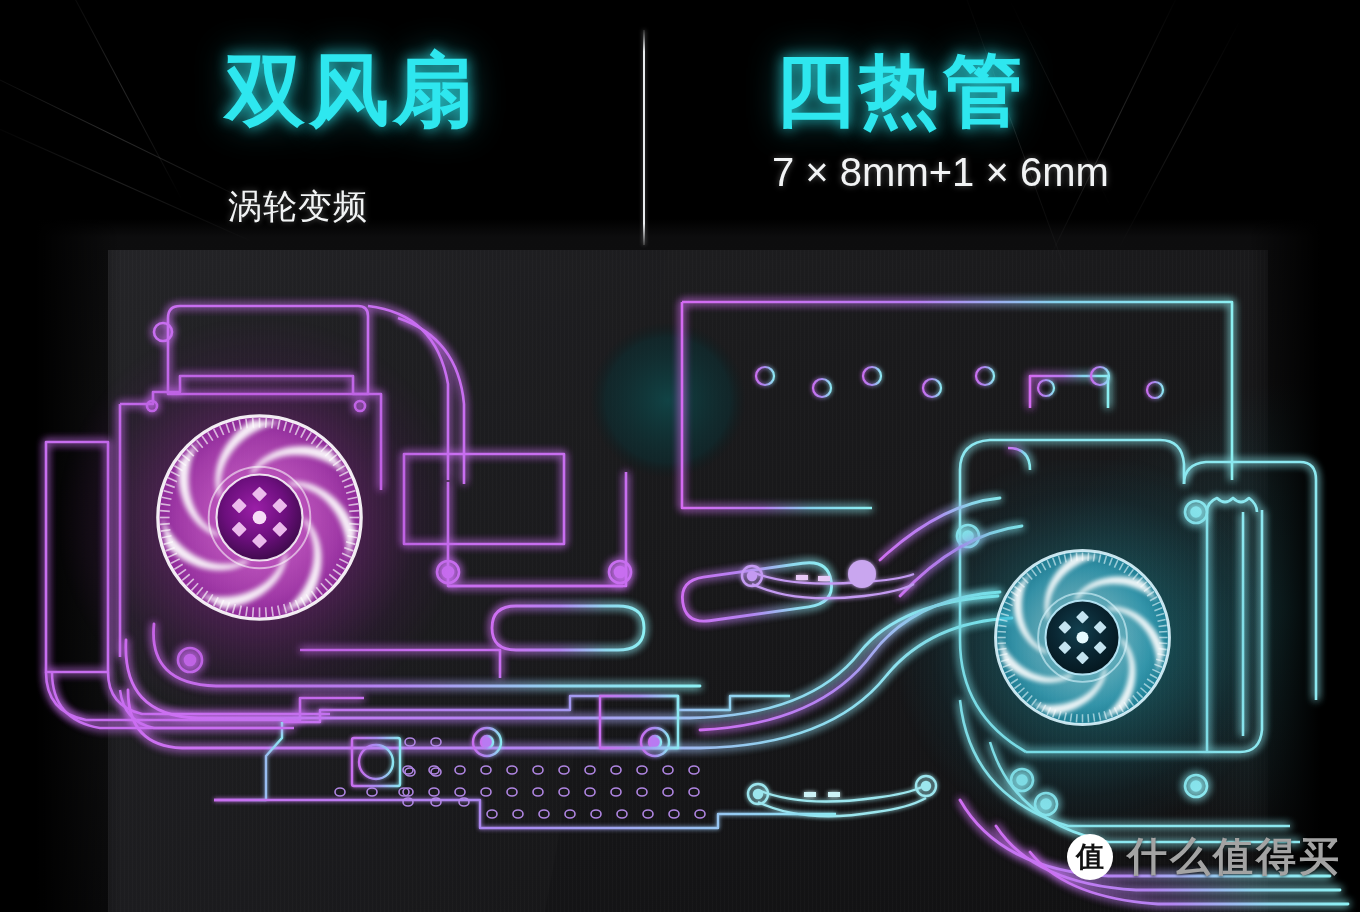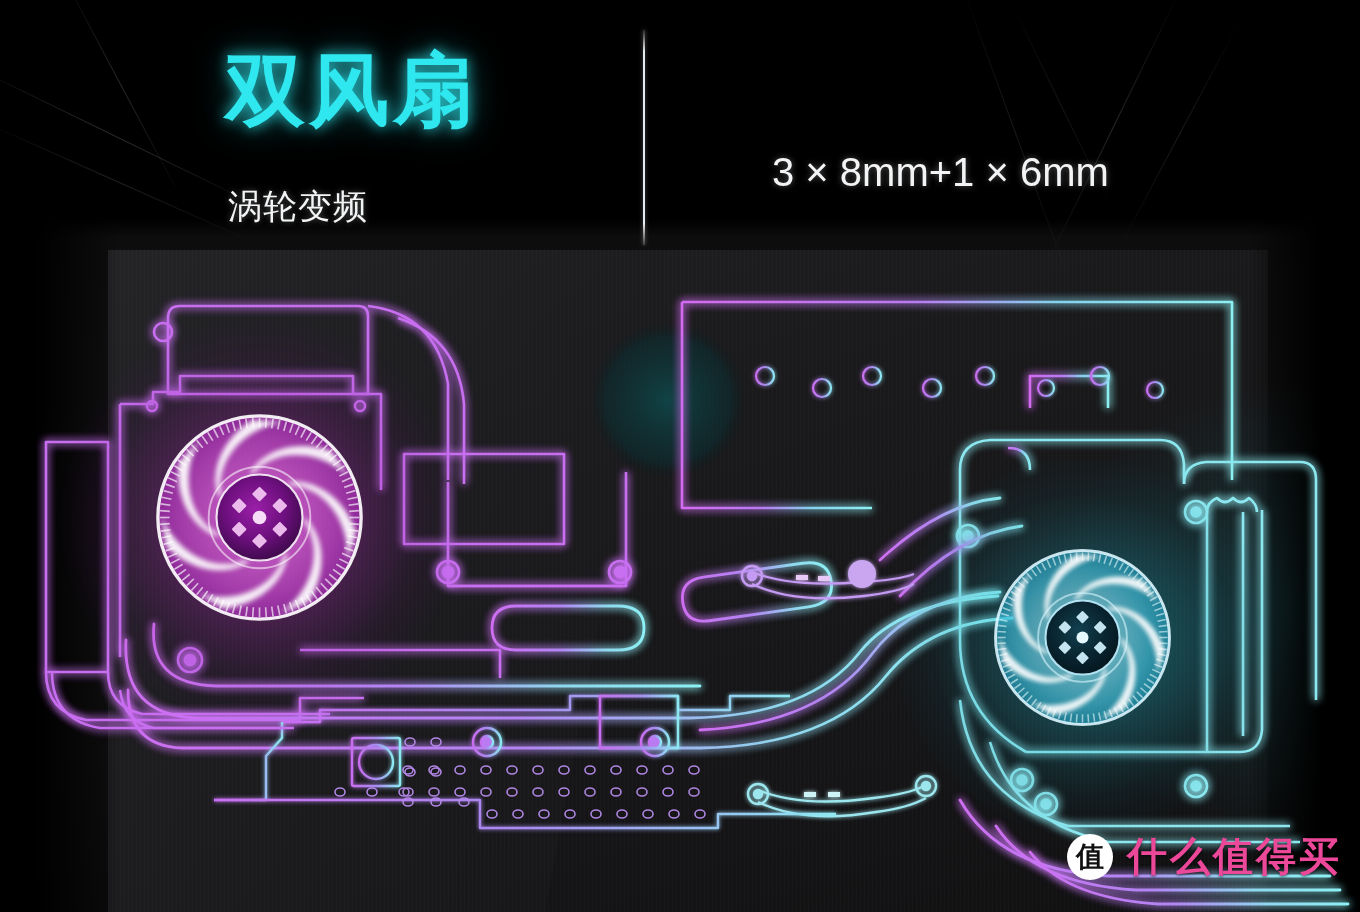--- a/index.html
+++ b/index.html
@@ -57,21 +57,21 @@
     pointer-events:none;}
   .glowR{position:absolute;left:900px;top:460px;width:370px;height:370px;
     background:radial-gradient(circle at 50% 50%,rgba(40,220,230,.45) 0%,rgba(30,180,200,.24) 34%,rgba(10,110,130,.10) 58%,rgba(0,0,0,0) 74%);
     pointer-events:none;}
 
   
   .wm{position:absolute;right:18px;bottom:28px;display:flex;align-items:center;gap:14px;}
   .wm-logo{width:46px;height:46px;border-radius:50%;background:#fff;color:#111;
     display:flex;align-items:center;justify-content:center;font-size:28px;font-weight:700;
     font-family:"Liberation Serif","DejaVu Serif",serif;}
-  .wm-text{color:#ec4899;font-size:40px;letter-spacing:3px;font-weight:600;
+  .wm-text{color:#a3a3a3;font-size:40px;letter-spacing:3px;font-weight:600;
     font-family:"Liberation Serif","DejaVu Serif",serif;text-shadow:0 1px 3px rgba(0,0,0,.6);}
 </style>
 </head>
 <body>
 
 <div id="stage">
 
   <div class="bg-base"></div>
   <div class="bg-panel"></div>
   <div class="bg-panel-2"></div>
@@ -596,21 +596,22 @@
         <rect x="75.94744111674235" y="106" width="10" height="10" transform="rotate(45 80.9 111.0)" rx="1"></rect>
         <rect x="75.94744111674235" y="84" width="10" height="10" transform="rotate(45 80.9 89.0)" rx="1"></rect>
       </g>
     <circle cx="100" cy="100" r="6.5" fill="#e6fbff"></circle>
   </svg>
 
   <div class="hd-wrap">
     <div class="hd-title" id="t-left">双风扇</div>
     <div class="hd-sub" id="s-left">涡轮变频</div>
     <div class="hd-divider"></div>
-    <div class="hd-sub" id="s-right">3 × 8mm+1 × 6mm</div>
+    <div class="hd-title" id="t-right">四热管</div>
+    <div class="hd-sub" id="s-right">7 × 8mm+1 × 6mm</div>
   </div>
 
   <div class="wm">
     <div class="wm-logo">值</div>
     <div class="wm-text">什么值得买</div>
   </div>
 
 </div>
 
 </body></html>

